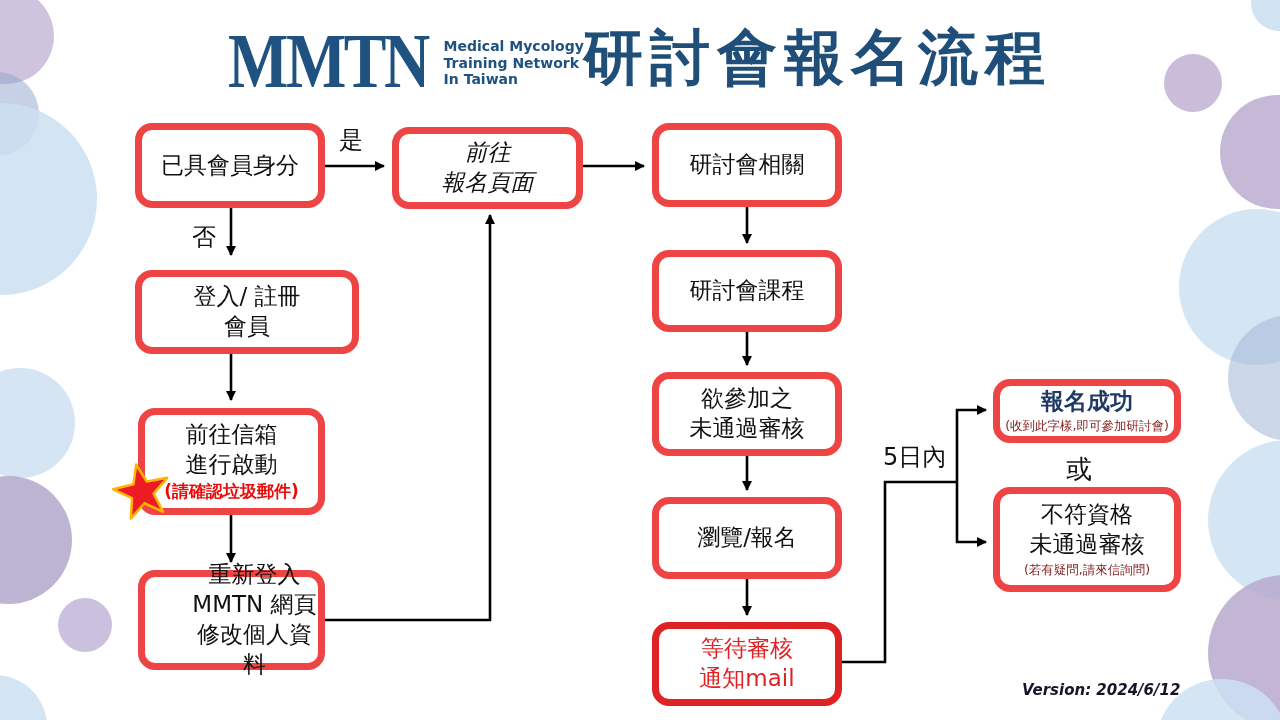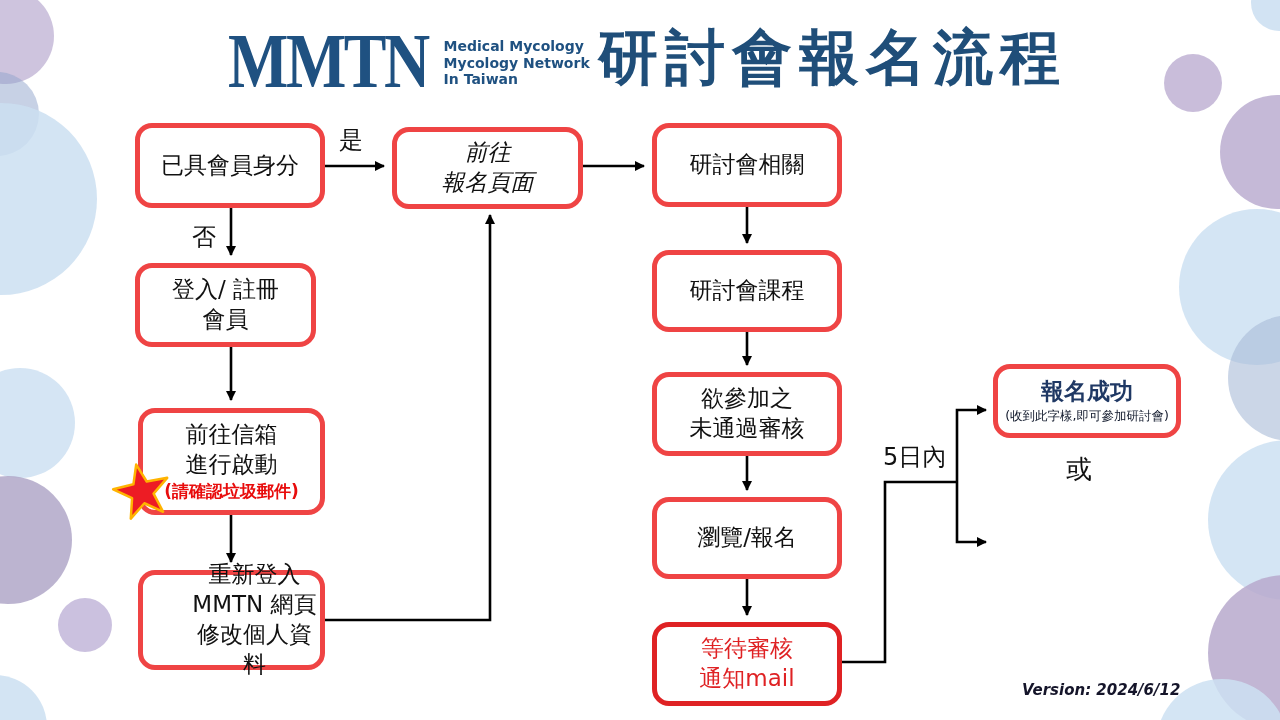--- a/index.html
+++ b/index.html
@@ -28,48 +28,48 @@
   
   .logo{position:absolute;left:228px;top:30px;display:flex;align-items:flex-start;}
   .logo-acronym{
     font-family:"Liberation Serif","DejaVu Serif",serif;font-weight:700;
     font-size:78px;line-height:62px;color:#1f5181;letter-spacing:-3px;
     transform:scale(.82,1);transform-origin:left top;
   }
   .logo-sub{margin-left:-28px;padding-top:8px;color:#1f5181;font-size:14px;
     line-height:16.5px;font-weight:600;}
   .page-title{
-    position:absolute;left:598px;top:20px;color:#1f4e79;font-weight:800;
+    position:absolute;left:583px;top:20px;color:#1f4e79;font-weight:800;
     font-size:60px;letter-spacing:7px;line-height:74px;white-space:nowrap;
   }
 
   
   .box{
-    position:absolute;background:#fff;border:5px solid #ef4444;border-radius:17px;
+    position:absolute;background:#fff;border:7px solid #ef4444;border-radius:17px;
     display:flex;flex-direction:column;align-items:center;justify-content:center;
     text-align:center;box-sizing:border-box;z-index:3;
   }
   .box-label{font-size:23px;line-height:1.3;color:#111;white-space:pre-line;}
-  .box-note{font-size:12.5px;color:#0f172a;margin-top:2px;white-space:nowrap;}
+  .box-note{font-size:12.5px;color:#7f1d1d;margin-top:2px;white-space:nowrap;}
   .note-red{color:#e80c0c;font-weight:700;font-size:17px;margin-top:1px;white-space:nowrap;}
   .box-red{border-color:#df2224;}
   .box-red .box-label{color:#df2224;}
   .label-navy{color:#1f3864;font-weight:800;}
 
   .n-member{left:135px;top:123px;width:190px;height:85px;}
-  .n-login{left:135px;top:263px;width:181px;height:84px;}
+  .n-login{left:135px;top:270px;width:224px;height:84px;}
   .n-mailbox{left:138px;top:408px;width:187px;height:107px;}
   .n-relogin{left:138px;top:570px;width:187px;height:100px;padding-left:46px;}
   .n-gotoreg{left:392px;top:127px;width:191px;height:82px;font-style:italic;}
   .n-related{left:652px;top:123px;width:190px;height:84px;}
   .n-course{left:652px;top:250px;width:190px;height:82px;}
   .n-join{left:652px;top:372px;width:190px;height:84px;}
   .n-browse{left:652px;top:497px;width:190px;height:82px;}
   .n-wait{left:652px;top:622px;width:190px;height:84px;}
-  .n-success{left:993px;top:364px;width:188px;height:74px;}
+  .n-success{left:993px;top:379px;width:188px;height:64px;}
   .n-reject{left:993px;top:487px;width:188px;height:105px;}
 
   
   .connectors{position:absolute;left:0;top:0;z-index:2;}
 
   
   .edge-label{position:absolute;color:#111;font-size:24px;z-index:4;}
   .lbl-yes{left:339px;top:124px;}
   .lbl-no{left:192px;top:221px;}
   .lbl-or{left:1066px;top:452px;font-size:26px;}
@@ -99,21 +99,21 @@
   <div class="bubble b11"></div>
   <div class="bubble b12"></div>
   <div class="bubble b13"></div>
   <div class="bubble b14"></div>
   <div class="bubble b15"></div>
 
   <div class="logo">
     <div class="logo-acronym">MMTN</div>
     <div class="logo-sub">
       <div>Medical Mycology</div>
-      <div>Mycology Network</div>
+      <div>Training Network</div>
       <div>In Taiwan</div>
     </div>
   </div>
   <div class="page-title">研討會報名流程</div>
 
   <svg class="connectors" width="1280" height="720" viewBox="0 0 1280 720">
     <defs>
       <marker id="arrow" markerUnits="userSpaceOnUse" markerWidth="12" markerHeight="12" refX="9" refY="5" orient="auto">
         <path d="M0,0 L10,5 L0,10 Z" fill="#000"></path>
       </marker>
@@ -181,20 +181,25 @@
   <div class="box box-red n-wait">
     <div class="box-label">等待審核
 通知mail</div>
   </div>
 
   <div class="box n-success">
     <div class="box-label label-navy">報名成功</div>
     <div class="box-note">(收到此字樣,即可參加研討會)</div>
   </div>
 
+  <div class="box n-reject">
+    <div class="box-label">不符資格
+未通過審核</div>
+    <div class="box-note">(若有疑問,請來信詢問)</div>
+  </div>
 
   <div class="edge-label lbl-yes">是</div>
   <div class="edge-label lbl-no">否</div>
   <div class="edge-label lbl-or">或</div>
   <div class="edge-label lbl-days">5日內</div>
 
   <svg class="star" viewBox="0 0 60 60">
     <polygon points="30,2 36.8,20.7 57.6,21.4 41,34 46.5,53.7 30,41.5 13.5,53.7 19,34 2.4,21.4 23.2,20.7" fill="#ed1c24" stroke="#ffb400" stroke-width="2.5" stroke-linejoin="round"></polygon>
   </svg>
 

